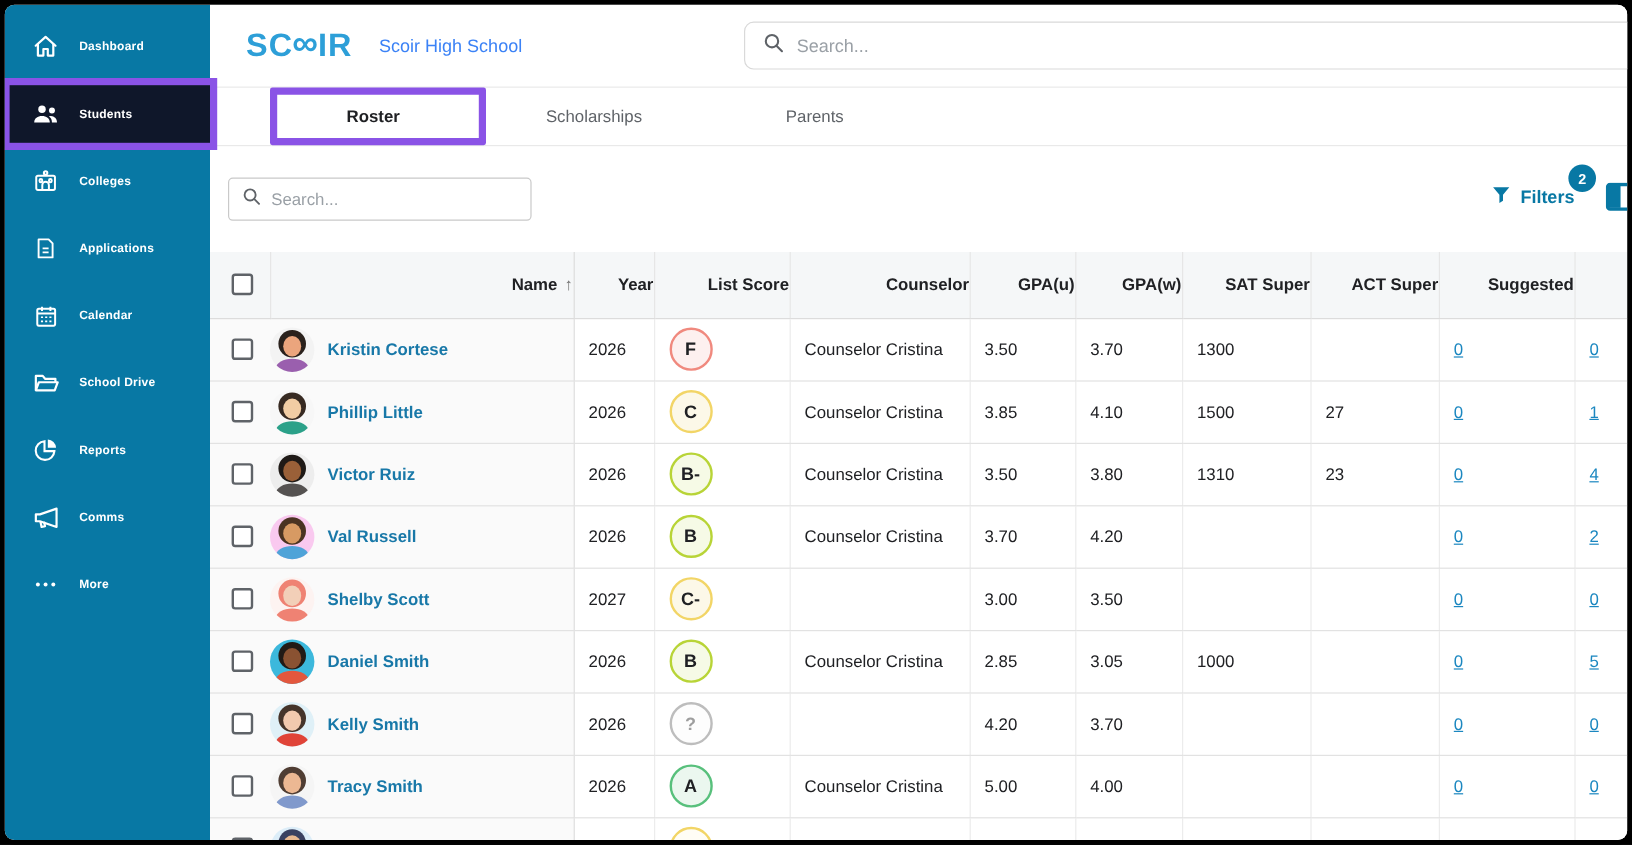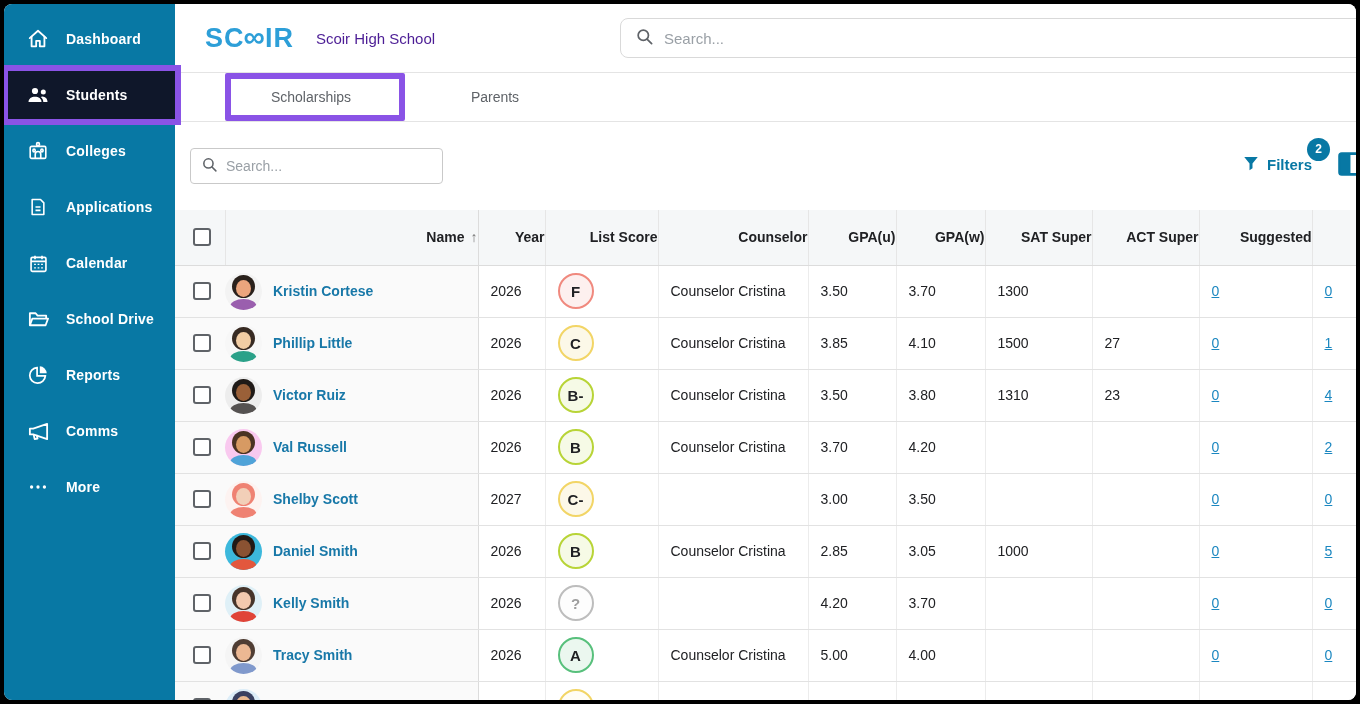--- a/index.html
+++ b/index.html
@@ -4,31 +4,31 @@
 <style>
   * { margin:0; padding:0; box-sizing:border-box; }
   html,body { width:1360px; height:704px; background:#000; font-family:"Liberation Sans", sans-serif; }
   .screen { width:1360px; height:704px; background:#000; border-radius:12px; padding:4px; }
   .app { position:relative; width:100%; height:100%; background:#fff; border-radius:8px; overflow:hidden; display:flex; }
 
   
   .sidebar { width:171px; min-width:171px; height:100%; background:#0878a4; padding-top:7px; position:relative; z-index:5; }
   .side-item { height:56px; display:flex; align-items:center; padding-left:22px; color:#fff; cursor:pointer; }
   .side-item .icn { width:24px; height:24px; margin-right:16px; display:flex; align-items:center; justify-content:center; }
-  .side-item .lbl { font-size:14px; font-weight:700; letter-spacing:.2px; }
+  .side-item .lbl { font-size:10px; font-weight:700; letter-spacing:.2px; }
   .side-item.active { background:#0f172a; }
   .side-item svg { display:block; }
 
   
   .main { flex:1; display:flex; flex-direction:column; min-width:0; position:relative; }
 
   .topbar { height:68px; display:flex; align-items:center; position:relative; background:#fff; }
   .logo { margin-left:30px; font-size:27px; font-weight:800; color:#2d9fd8; letter-spacing:1px; display:flex; align-items:center; cursor:pointer; }
   .logo .inf { font-size:30px; font-weight:800; margin:0 -1px; transform:translateY(-1px); }
-  .school-name { margin-left:22px; font-size:15px; color:#4c1d95; font-weight:500; }
+  .school-name { margin-left:22px; font-size:15px; color:#3b82f6; font-weight:500; }
   .top-search { position:absolute; left:445px; right:-14px; top:14px; height:40px; border:1px solid #d9d9d9; border-radius:8px; display:flex; align-items:center; padding-left:14px; background:#fff; }
   .top-search input { border:none; outline:none; font-size:15px; color:#3c4043; margin-left:10px; width:80%; background:transparent; }
   .top-search input::placeholder { color:#9aa0a6; }
 
   .tabsbar { height:50px; border-top:1px solid #e4e4e4; border-bottom:1px solid #e4e4e4; display:flex; align-items:stretch; padding-left:44px; background:#fff; }
   .tab { width:184px; display:flex; align-items:center; justify-content:center; font-size:14px; color:#5f6368; cursor:pointer; }
   .tab.active { color:#202124; font-weight:700; }
 
   .toolbar { height:88px; position:relative; background:#fff; }
   .tbl-search { position:absolute; left:15px; top:26px; width:253px; height:36px; border:1px solid #c9c9c9; border-radius:4px; display:flex; align-items:center; padding-left:10px; background:#fff; }
@@ -176,20 +176,21 @@
       <div class="top-search">
         <span><svg width="19" height="19" viewBox="0 0 24 24" fill="none" stroke="#5f6368" stroke-width="2.2" stroke-linecap="round">
                 <circle cx="10.5" cy="10.5" r="6.5"></circle>
                 <path d="M15.5 15.5 21 21"></path>
               </svg></span>
         <input type="text" placeholder="Search..." style="">
       </div>
     </div>
 
     <div class="tabsbar">
+      <div class="tab active">Roster</div>
       <div class="tab">Scholarships</div>
       <div class="tab">Parents</div>
     </div>
 
     <div class="toolbar">
       <div class="tbl-search">
         <span><svg width="17" height="17" viewBox="0 0 24 24" fill="none" stroke="#5f6368" stroke-width="2.2" stroke-linecap="round">
                 <circle cx="10.5" cy="10.5" r="6.5"></circle>
                 <path d="M15.5 15.5 21 21"></path>
               </svg></span>

